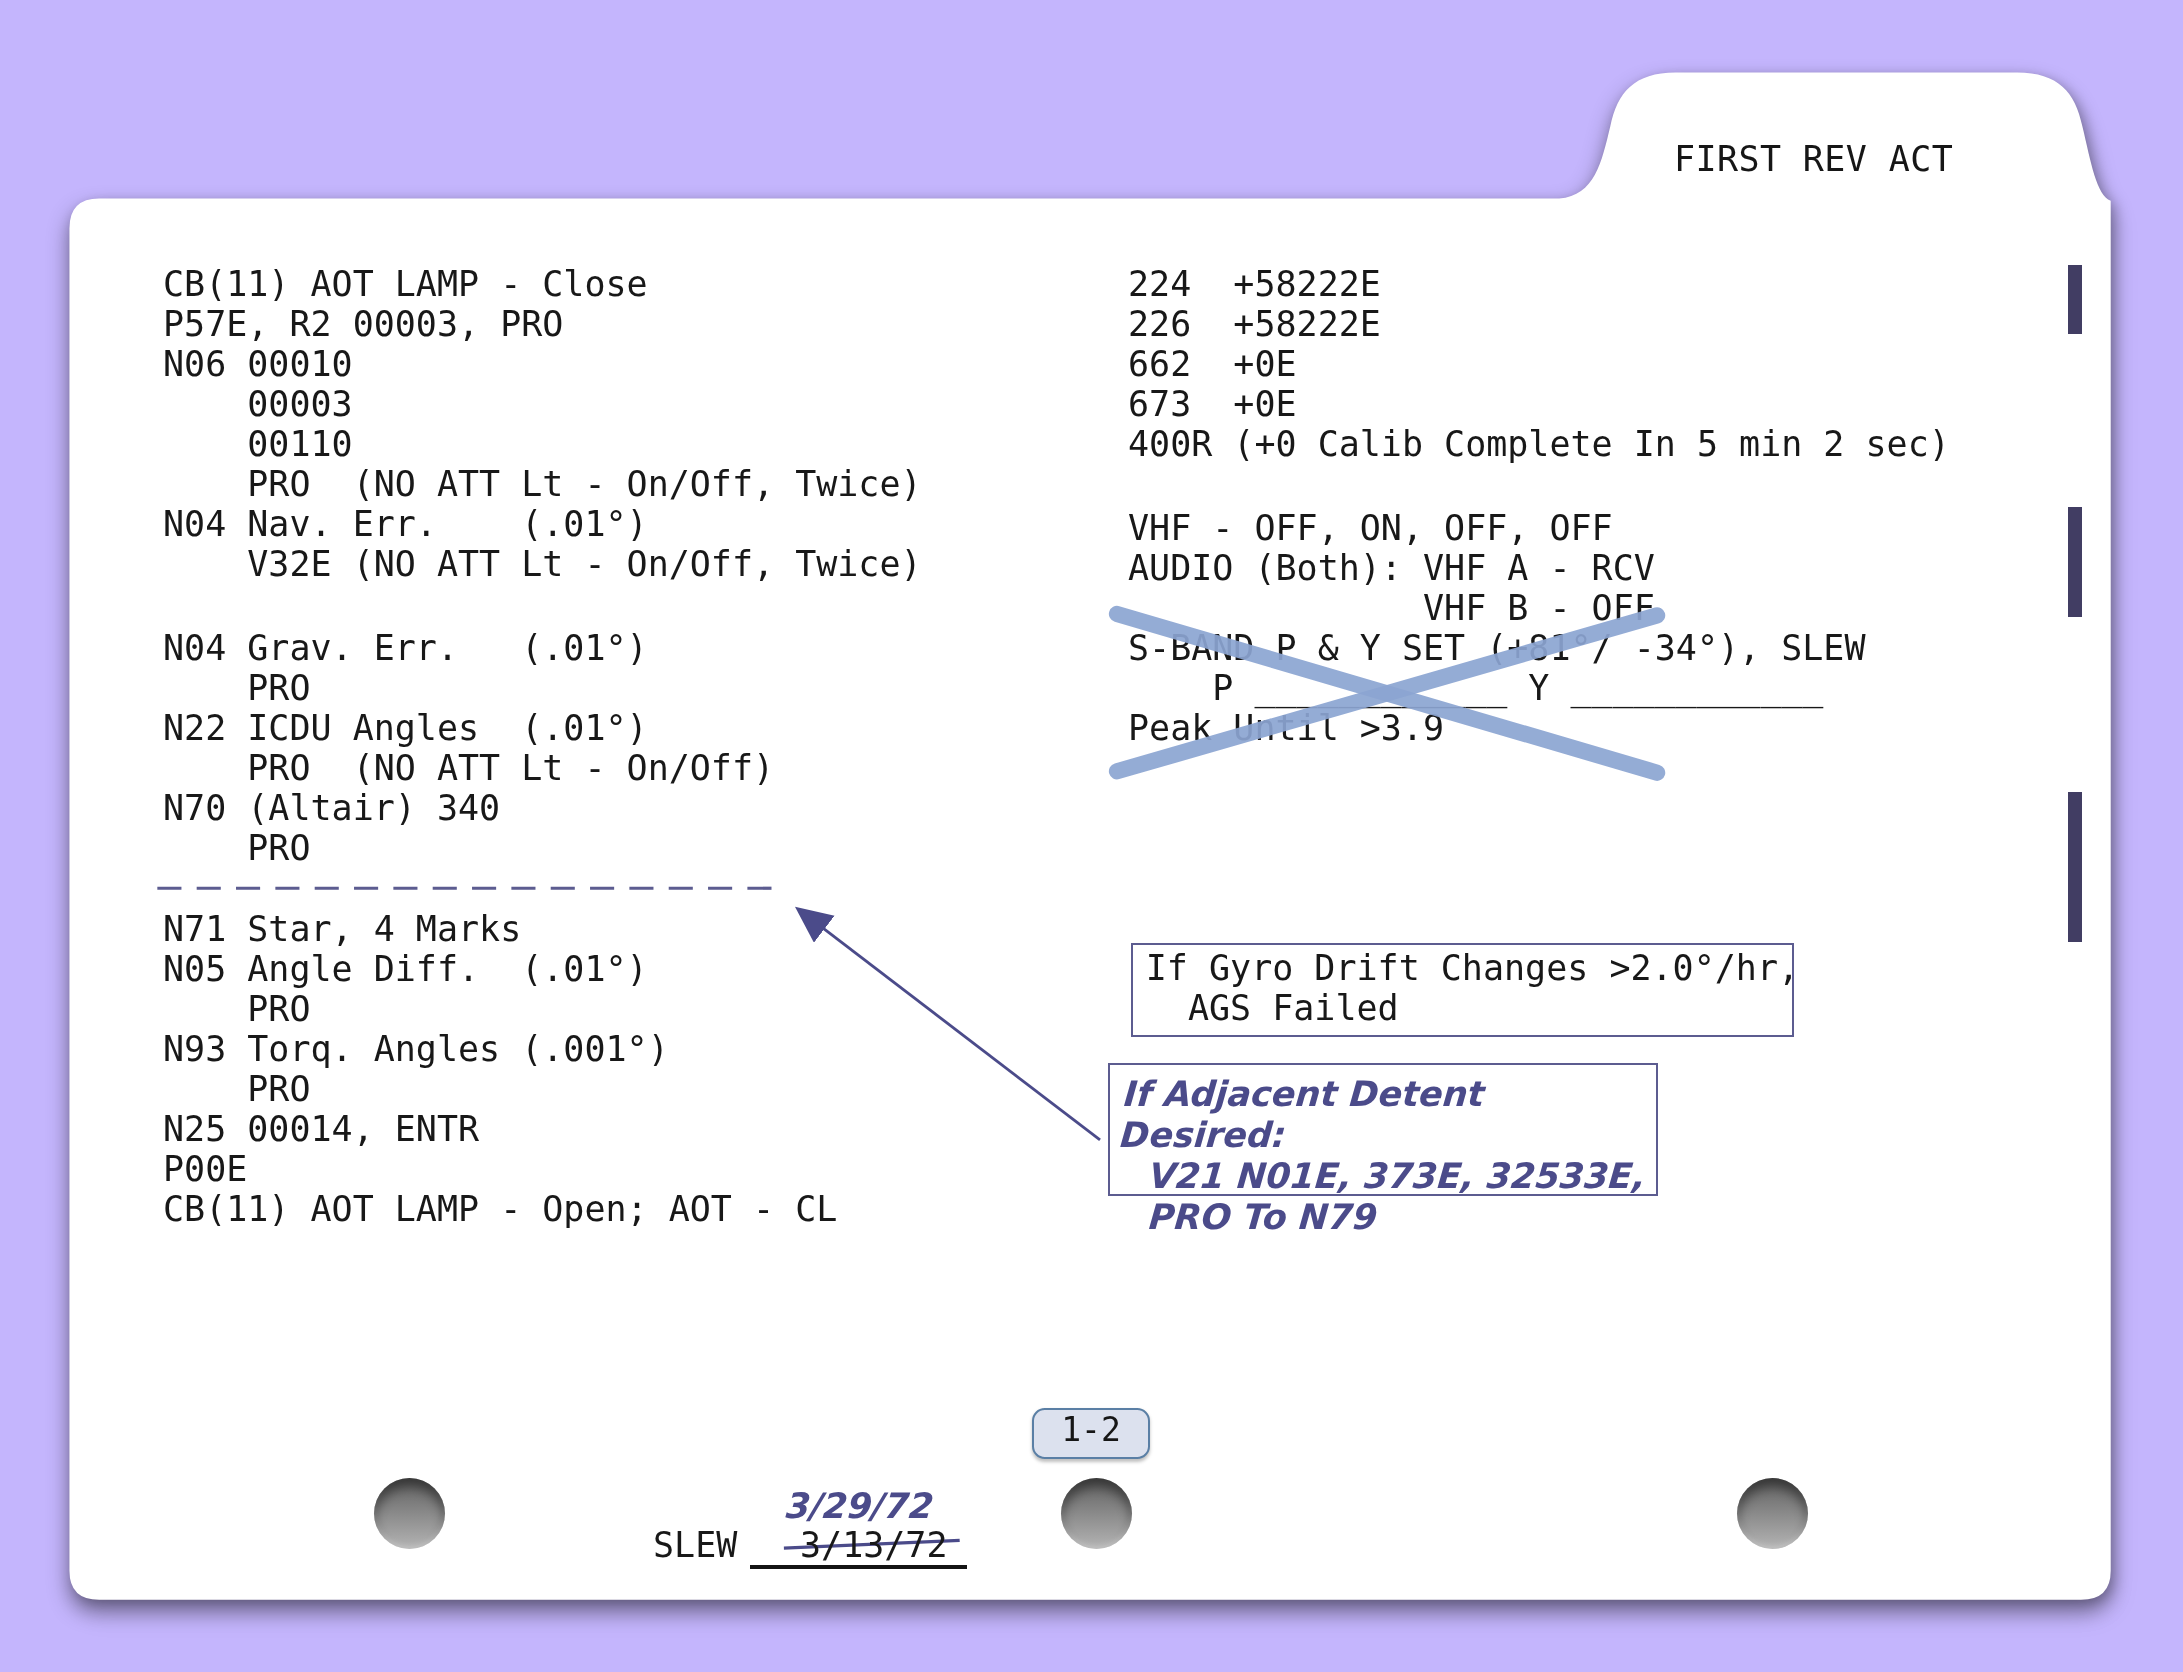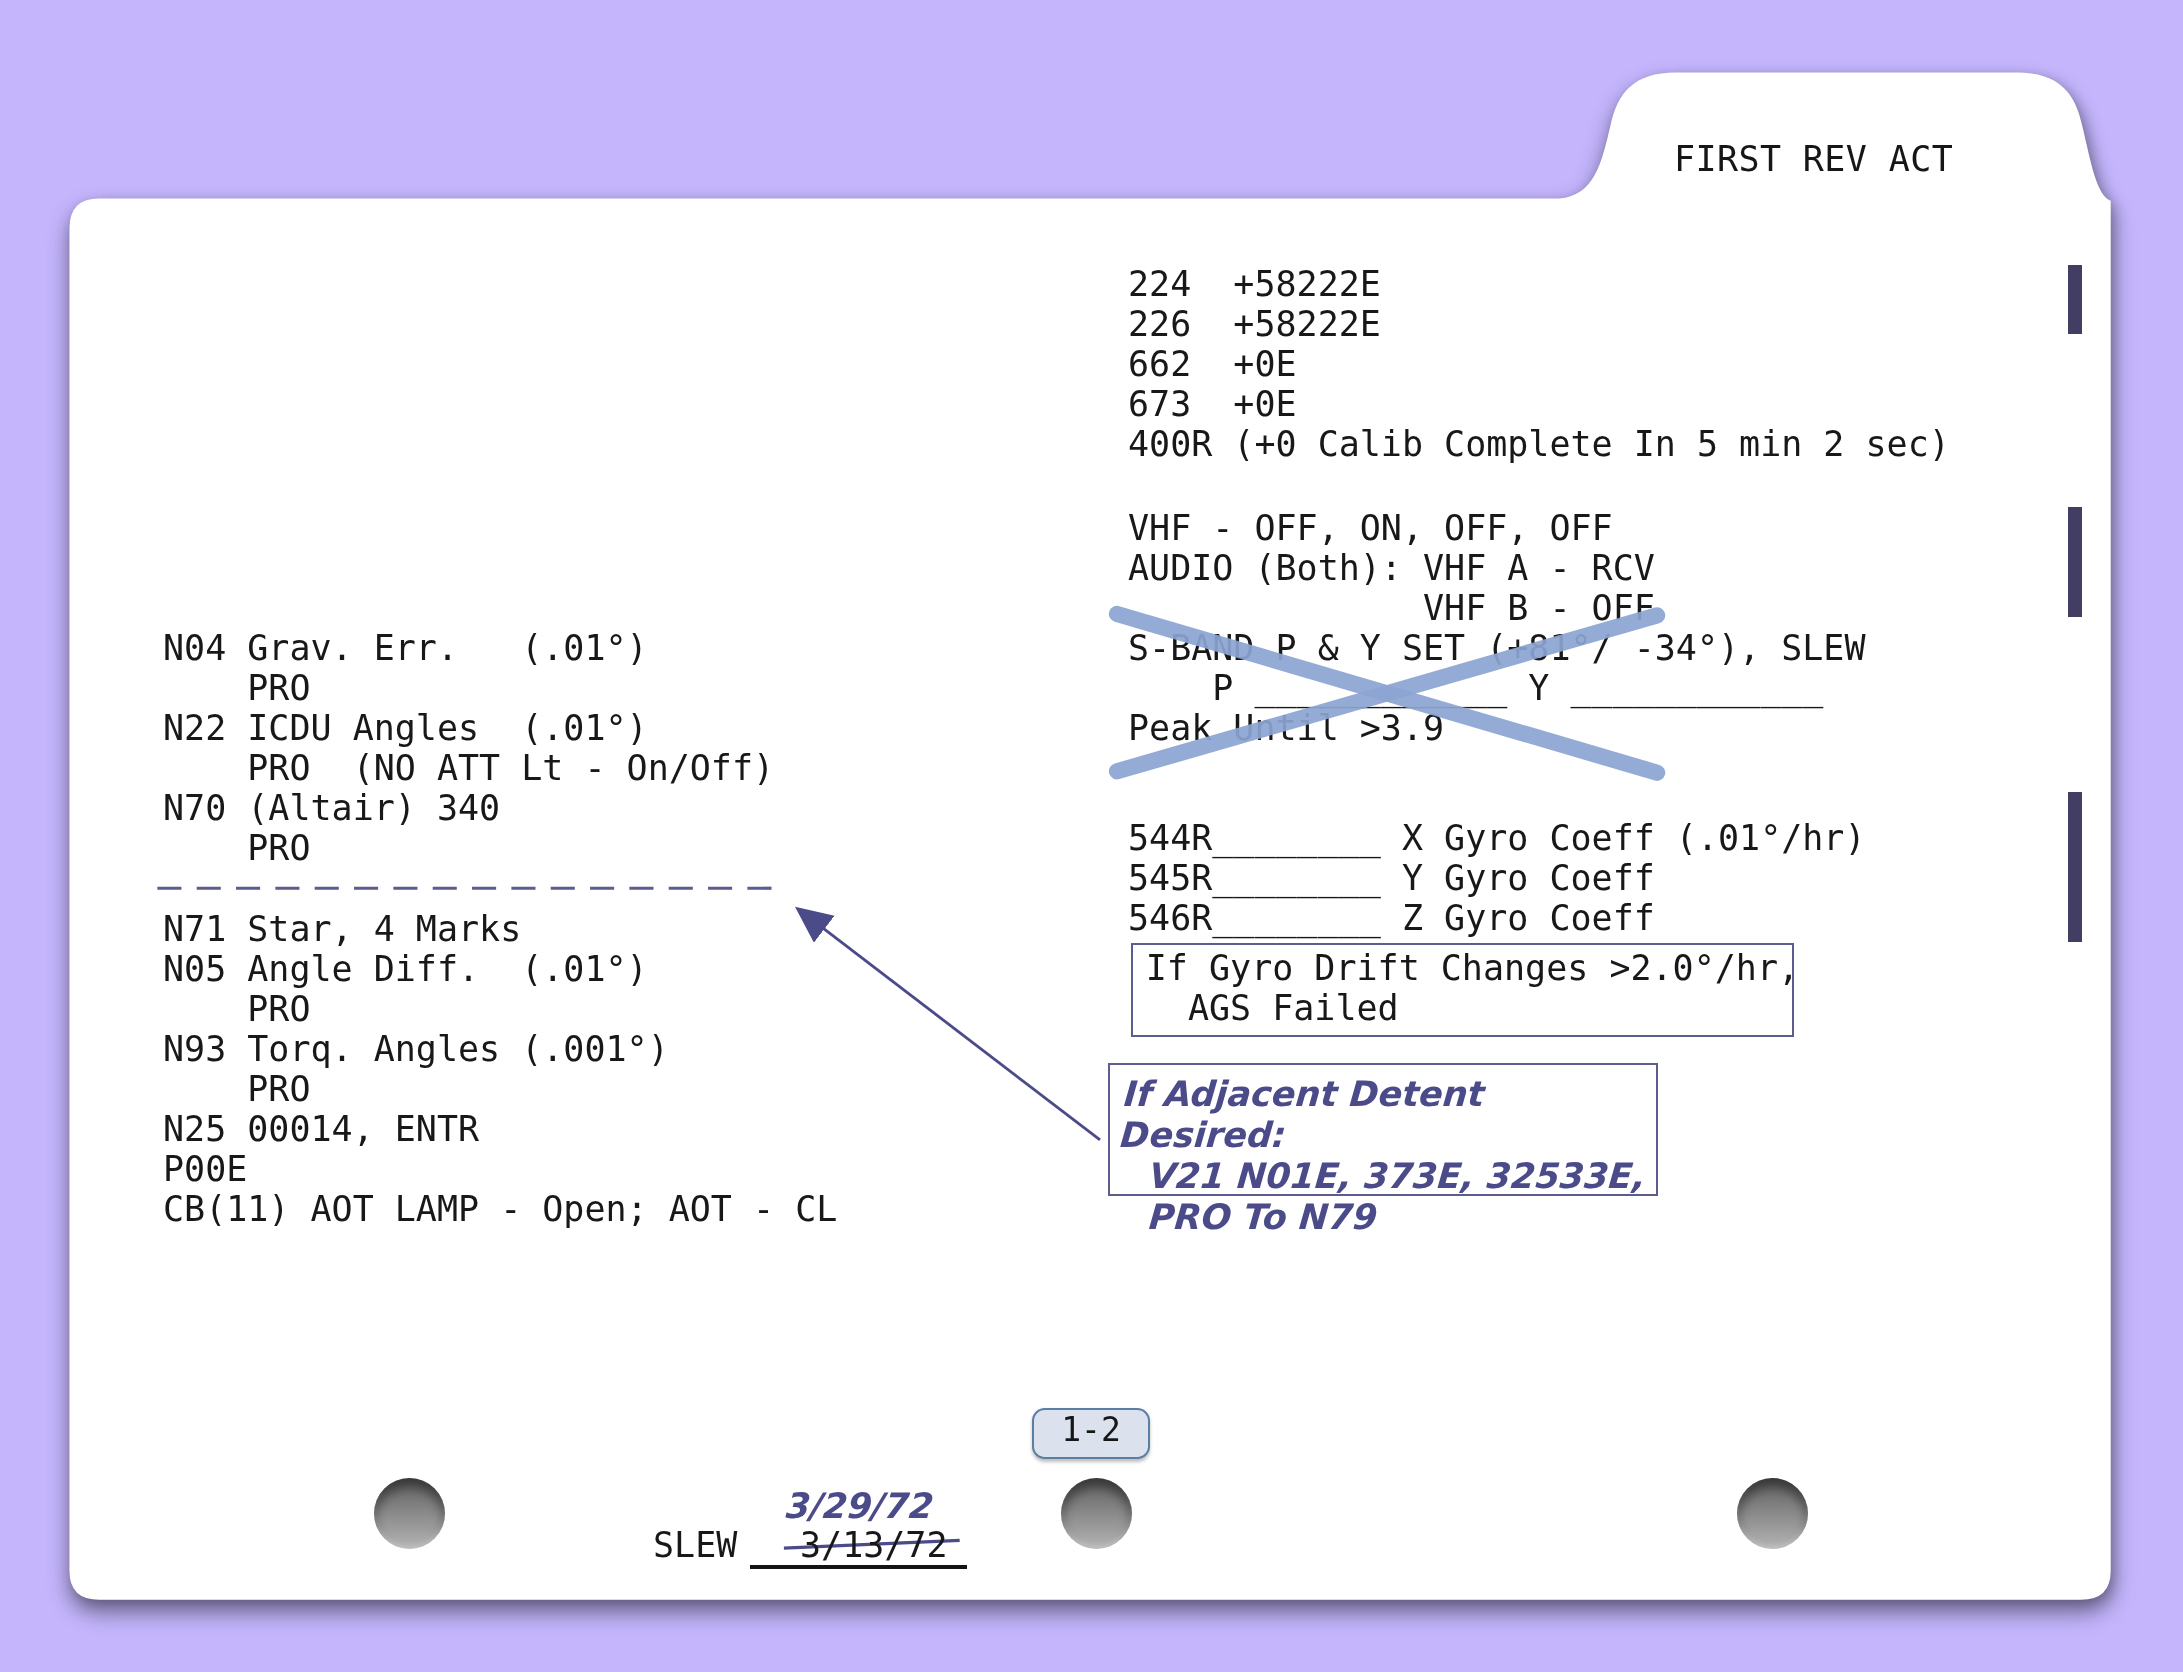--- a/index.html
+++ b/index.html
@@ -65,20 +65,28 @@
          L 98,322
          Q 98,280 140,280 Z"></path>
   </svg>
 
   <div class="tab-label">FIRST REV ACT</div>
 
   <div class="index-bar bar1"></div>
   <div class="index-bar bar2"></div>
   <div class="index-bar bar3"></div>
 
+  <div class="mono col-left-a">CB(11) AOT LAMP - Close
+P57E, R2 00003, PRO
+N06 00010
+    00003
+    00110
+    PRO  (NO ATT Lt - On/Off, Twice)
+N04 Nav. Err.    (.01°)
+    V32E (NO ATT Lt - On/Off, Twice)</div>
   <div class="mono col-left-b">N04 Grav. Err.   (.01°)
     PRO
 N22 ICDU Angles  (.01°)
     PRO  (NO ATT Lt - On/Off)
 N70 (Altair) 340
     PRO</div>
   <div class="mono col-left-c">N71 Star, 4 Marks
 N05 Angle Diff.  (.01°)
     PRO
 N93 Torq. Angles (.001°)
@@ -91,23 +99,20 @@
 226  +58222E
 662  +0E
 673  +0E
 400R (+0 Calib Complete In 5 min 2 sec)</div>
   <div class="mono col-right-b">VHF - OFF, ON, OFF, OFF
 AUDIO (Both): VHF A - RCV
               VHF B - OFF
 S-BAND P &amp; Y SET (+81°/ -34°), SLEW
     P ____________ Y ____________
 Peak Until &gt;3.9</div>
-  <div class="mono col-right-gyro">544R________ X Gyro Coeff (.01°/hr)
-545R________ Y Gyro Coeff
-546R________ Z Gyro Coeff</div>
 
   <div class="warnbox">
     <div class="mono">If Gyro Drift Changes &gt;2.0°/hr,
   AGS Failed</div>
   </div>
 
   <div class="notebox">
     <div class="hand note-line">If Adjacent Detent Desired:</div>
     <div class="hand note-line indent">V21 N01E, 373E, 32533E,</div>
     <div class="hand note-line indent">PRO To N79</div>

